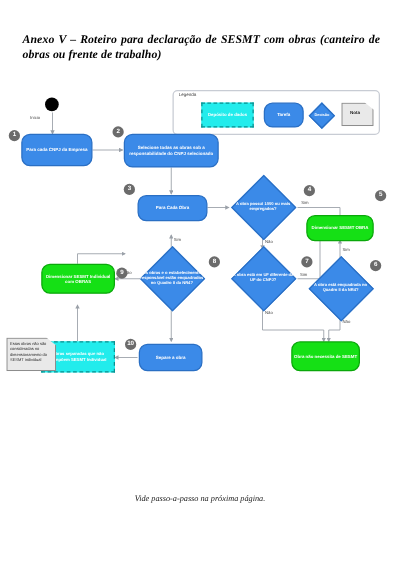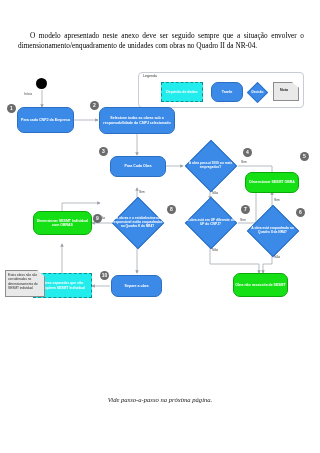--- a/index.html
+++ b/index.html
@@ -311,21 +311,21 @@
     font-family: "Liberation Serif", serif;
     font-style: italic;
     font-size: 6.6px;
     color: #1a1a1a;
   }
 </style>
 </head>
 <body>
 
 <div class="doc-head">
-  <p class="doc-para">O modelo apresentado neste anexo deve ser seguido sempre que a situação envolver o dimensionamento/enquadramento de unidades com obras no Quadro II da NR-04.</p>
+  <p class="doc-title">Anexo V – Roteiro para declaração de SESMT com obras (canteiro de obras ou frente de trabalho)</p>
 </div>
 
 <div class="canvas">
 
   <svg class="svg-layer" width="320" height="300">
     <defs>
       <marker id="ah" markerWidth="5" markerHeight="5" refX="4" refY="2.5" orient="auto">
         <path d="M0,0 L5,2.5 L0,5 z" fill="#9aa0a8"></path>
       </marker>
       <marker id="ahd" markerWidth="5" markerHeight="5" refX="4" refY="2.5" orient="auto">

